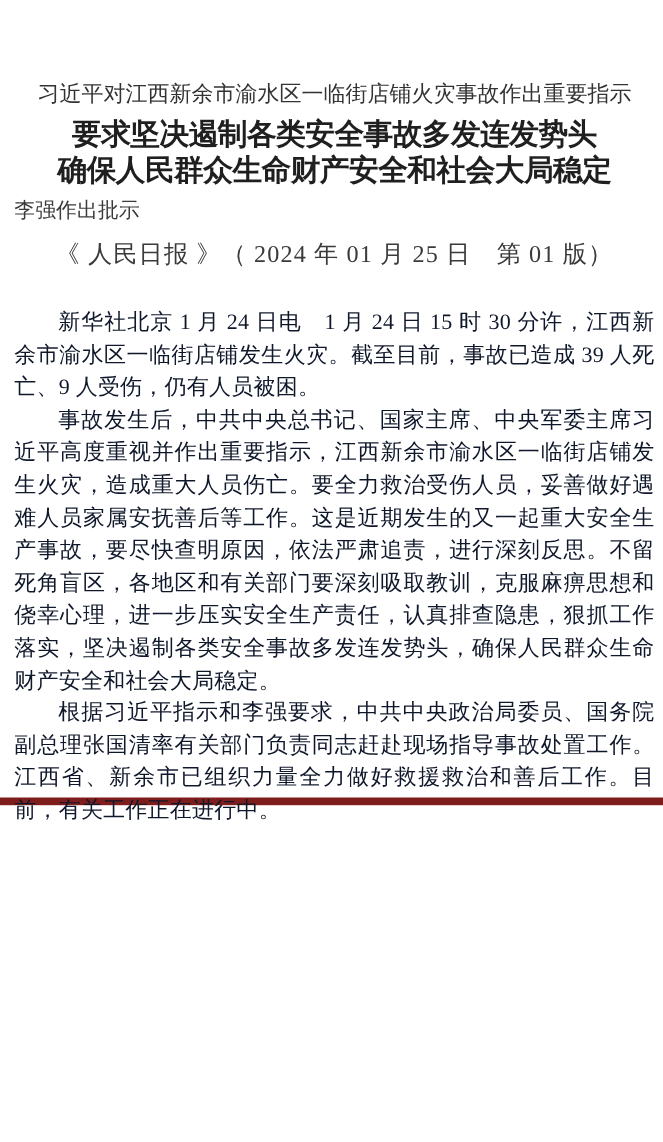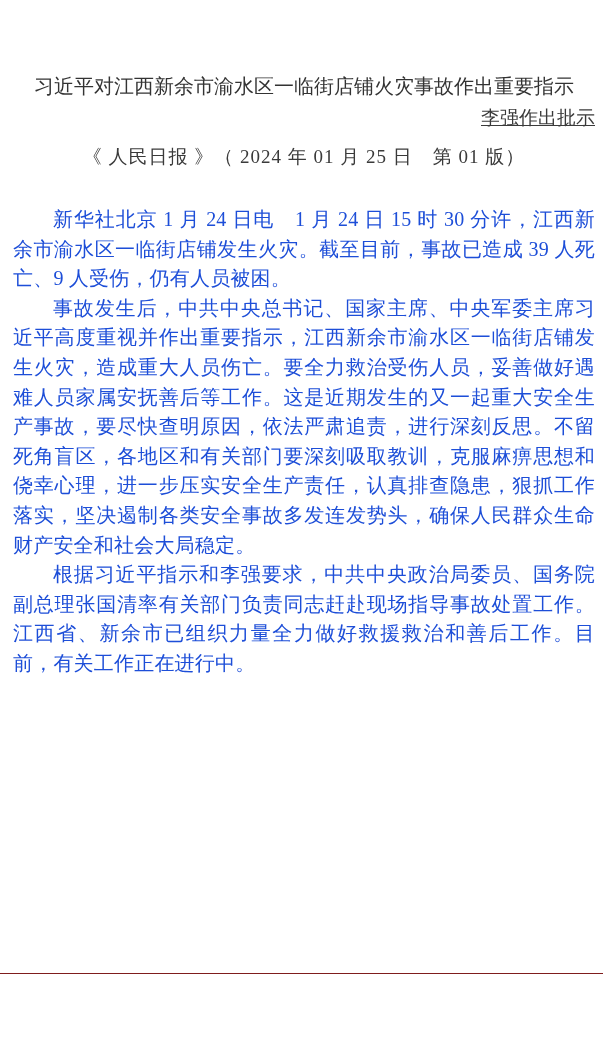--- a/index.html
+++ b/index.html
@@ -4,78 +4,81 @@
 <style>
   * { margin: 0; padding: 0; box-sizing: border-box; }
   html, body {
     width: 603px;
     height: 1038px;
     background: #ffffff;
     overflow: hidden;
   }
   .page {
     width: 603px;
-    height: 974px;
+    height: 732px;
     background: #ffffff;
     font-family: "Liberation Serif", "DejaVu Serif", serif;
     color: #3f3f3f;
-    border-bottom: 1px solid #7f1d1d;
+    border-bottom: 7px solid #7f1d1d;
     padding: 74px 8px 0 13px;
   }
   .kicker {
     text-align: center;
     font-size: 20px;
     line-height: 24px;
     color: #333333;
     font-weight: 500;
   }
   .title {
     margin-top: 8px;
     text-align: center;
     font-size: 27px;
     line-height: 33px;
     font-weight: 700;
     color: #1f1f1f;
     letter-spacing: -0.5px;
   }
   .subtitle {
     margin-top: 9px;
-    text-align: right;
+    text-align: left;
     font-size: 19px;
     line-height: 22px;
     color: #3a3a3a;
-    text-decoration: underline;
   }
   .source {
     margin-top: 16px;
     text-align: center;
-    font-size: 19px;
+    font-size: 22px;
     line-height: 23px;
     color: #3a3a3a;
     letter-spacing: 1px;
   }
   .article-body {
     margin-top: 37px;
     font-size: 20px;
     line-height: 29.6px;
-    color: #1d4ed8;
+    color: #0f172a;
   }
   .article-body p {
     text-indent: 2em;
     text-align: justify;
     letter-spacing: 0.2px;
   }
 </style>
 </head>
 <body>
 
 <div class="page">
   <article>
     <p class="kicker">习近平对江西新余市渝水区一临街店铺火灾事故作出重要指示</p>
 
+    <h1 class="title">
+      <div>要求坚决遏制各类安全事故多发连发势头</div>
+      <div>确保人民群众生命财产安全和社会大局稳定</div>
+    </h1>
 
     <p class="subtitle">李强作出批示</p>
 
     <p class="source">《 人民日报 》（ 2024 年 01 月 25 日　第 01 版）</p>
 
     <div class="article-body">
       <p>新华社北京 1 月 24 日电　1 月 24 日 15 时 30 分许，江西新余市渝水区一临街店铺发生火灾。截至目前，事故已造成 39 人死亡、9 人受伤，仍有人员被困。</p>
       <p>事故发生后，中共中央总书记、国家主席、中央军委主席习近平高度重视并作出重要指示，江西新余市渝水区一临街店铺发生火灾，造成重大人员伤亡。要全力救治受伤人员，妥善做好遇难人员家属安抚善后等工作。这是近期发生的又一起重大安全生产事故，要尽快查明原因，依法严肃追责，进行深刻反思。不留死角盲区，各地区和有关部门要深刻吸取教训，克服麻痹思想和侥幸心理，进一步压实安全生产责任，认真排查隐患，狠抓工作落实，坚决遏制各类安全事故多发连发势头，确保人民群众生命财产安全和社会大局稳定。</p>
       <p>根据习近平指示和李强要求，中共中央政治局委员、国务院副总理张国清率有关部门负责同志赶赴现场指导事故处置工作。江西省、新余市已组织力量全力做好救援救治和善后工作。目前，有关工作正在进行中。</p>
     </div>

